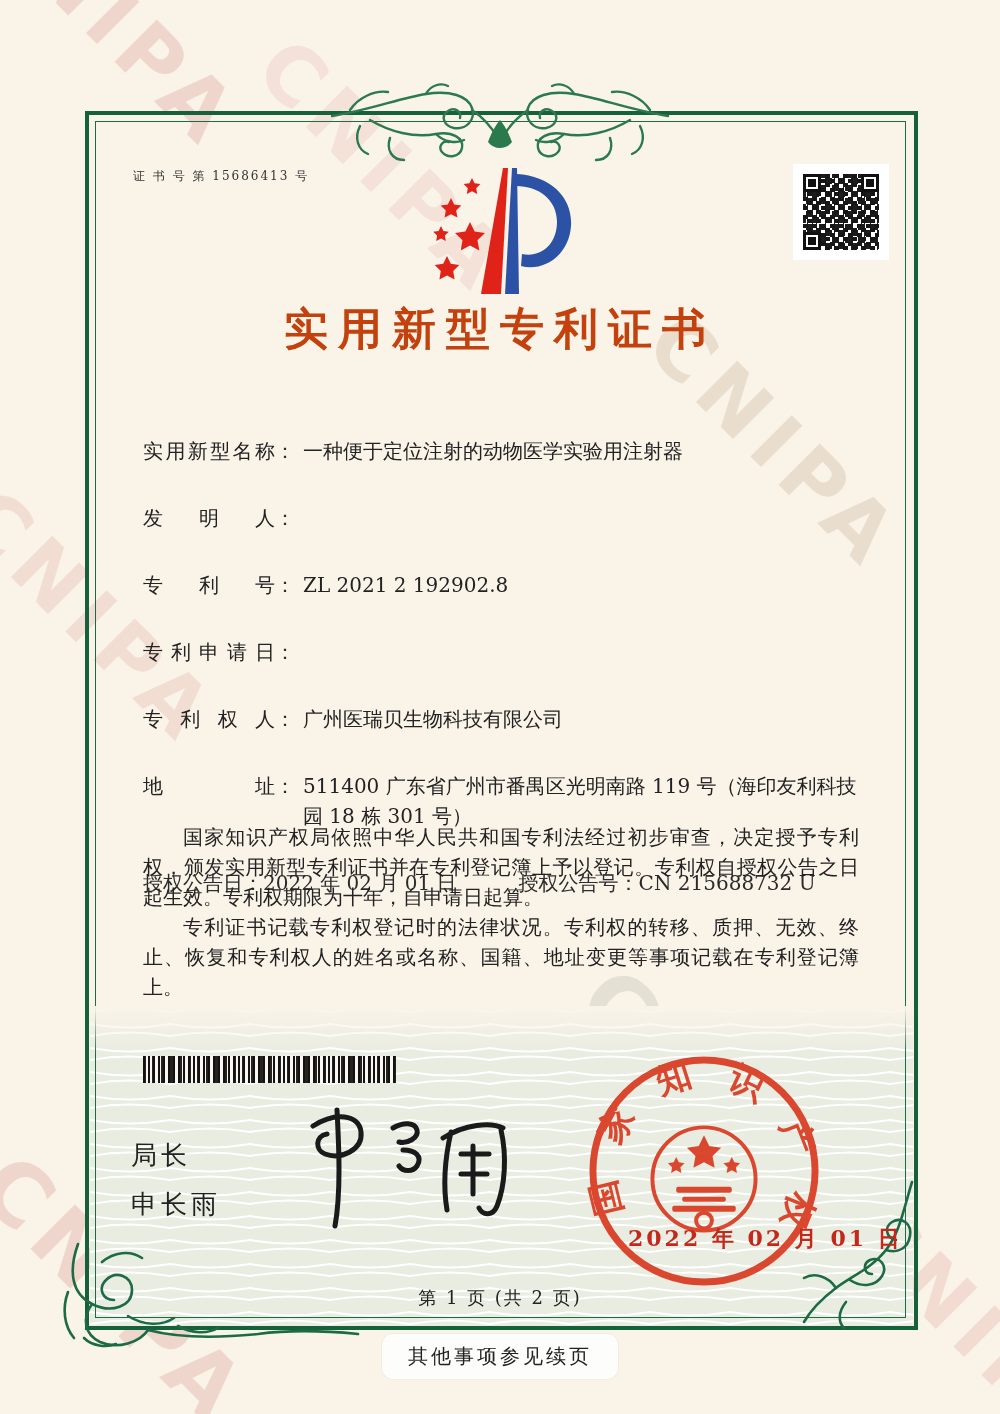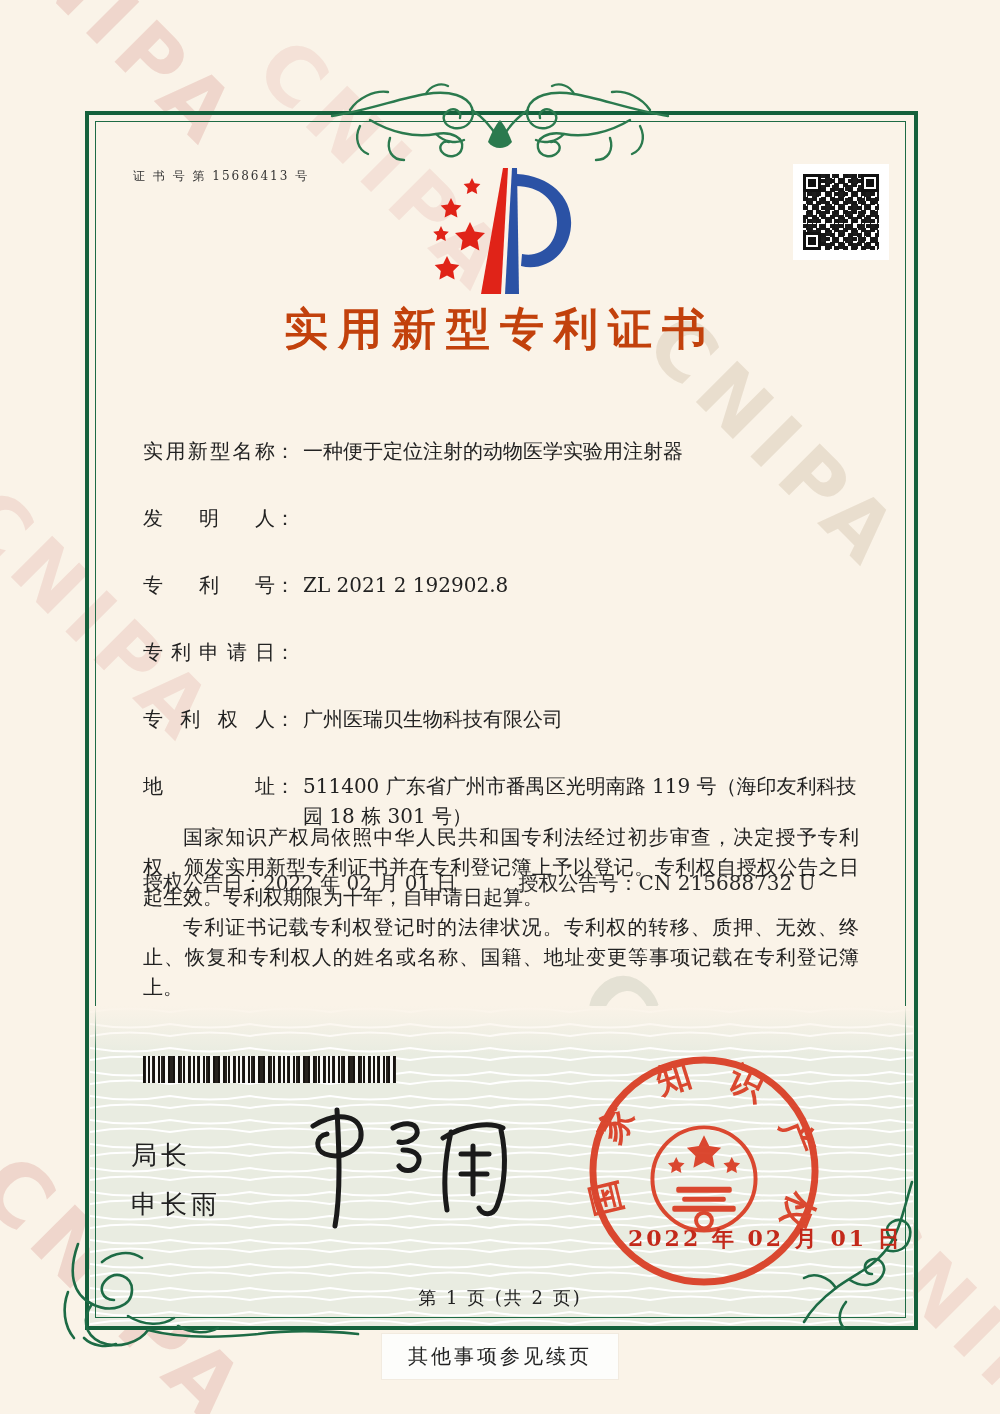--- a/index.html
+++ b/index.html
@@ -59,21 +59,21 @@
       repeating-linear-gradient(90deg,#26221e 0 3px,#f7f7f5 3px 9px);}
   .director{position:absolute;left:131px;top:1138px;font-size:26px;letter-spacing:4px;color:#222;}
   .director div{margin-bottom:14px;}
   .signature{position:absolute;left:275px;top:1098px;}
   .seal{position:absolute;left:585px;top:1052px;opacity:.92;}
   .seal-date{position:absolute;left:628px;top:1224px;font-size:22px;color:#c3291a;
       letter-spacing:3px;font-weight:bold;white-space:nowrap;}
   .page-info{position:absolute;left:0;top:1286px;width:100%;text-align:center;font-size:18px;
       letter-spacing:2px;color:#222;}
   .footer-note{position:absolute;left:50%;transform:translateX(-50%);top:1334px;background:#fdfdfb;
-      padding:9px 26px;font-size:20px;letter-spacing:3px;color:#222;box-shadow:0 0 0 1px rgba(0,0,0,.03);}
+      padding:9px 26px;font-size:20px;letter-spacing:3px;color:#222;box-shadow:0 0 0 1px rgba(0,0,0,.03);border-radius:11px;}
 </style>
 </head>
 <body>
 
 <div class="page">
 
   <div class="wm wm1">CNIPA</div>
   <div class="wm wm2">CNIPA</div>
   <div class="wm wm3">CNIPA</div>
   <div class="wm wm4">CNIPA</div>

